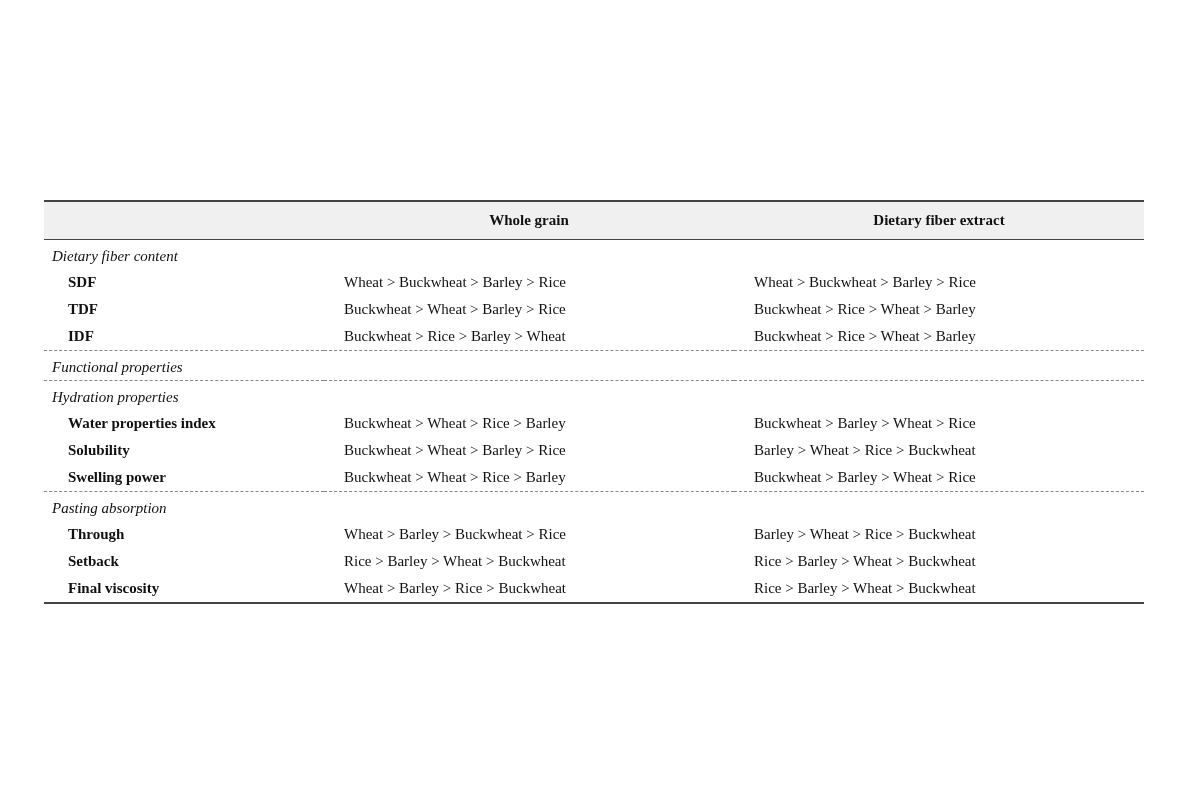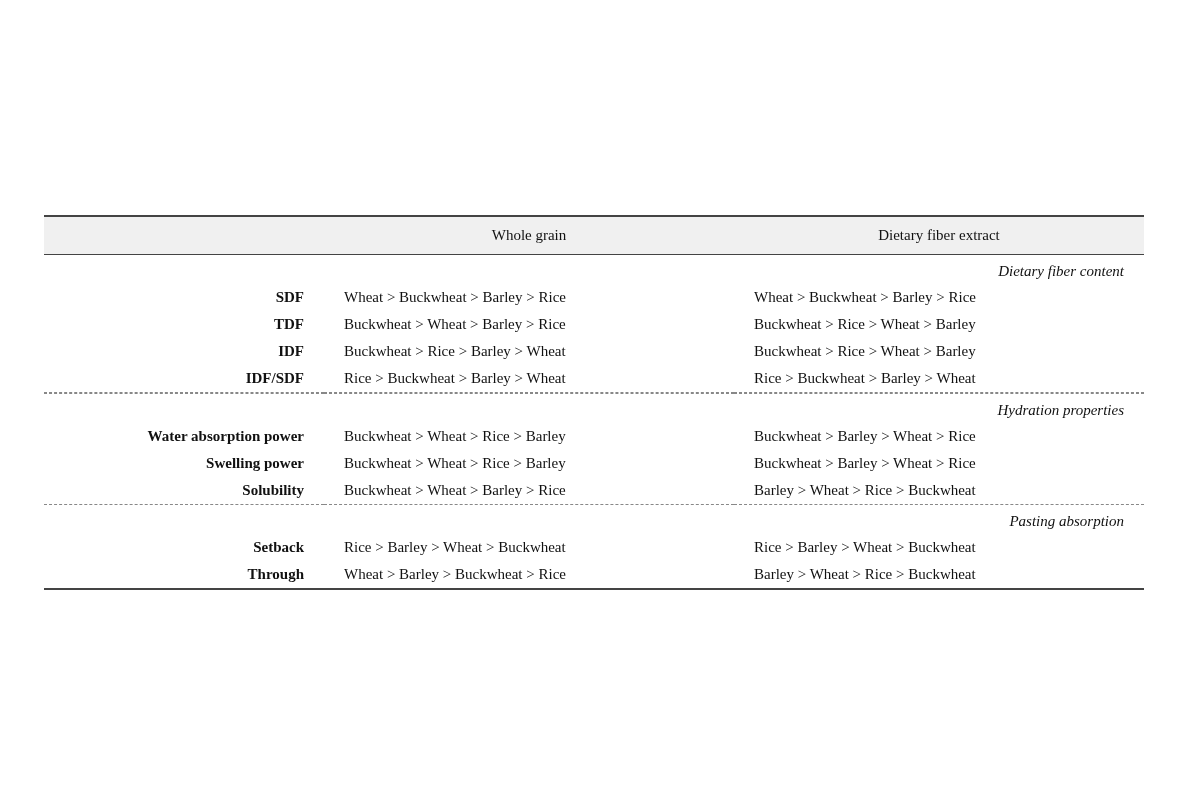--- a/index.html
+++ b/index.html
@@ -31,38 +31,37 @@
       border-collapse: collapse;
     }
 
     thead tr {
       border-bottom: 1.5px solid #444;
     }
 
     thead th {
       padding: 10px 20px;
       text-align: center;
-      font-weight: normal;
+      font-weight: bold;
       font-size: 15px;
       background: #f0f0f0;
     }
 
     thead th:first-child {
       width: 280px;
     }
 
     tbody td {
       padding: 5px 20px;
       vertical-align: middle;
     }
 
     tbody td:first-child {
       width: 280px;
       padding-left: 24px;
-      text-align: right;
     }
 
     .section-header td {
       font-style: italic;
       font-size: 15px;
       padding-top: 8px;
       padding-bottom: 4px;
       padding-left: 8px;
     }
 
@@ -112,60 +111,63 @@
         <tr class="data-row">
           <td>TDF</td>
           <td>Buckwheat  &gt;  Wheat  &gt;  Barley  &gt;  Rice</td>
           <td>Buckwheat  &gt;  Rice  &gt;  Wheat  &gt;  Barley</td>
         </tr>
         <tr class="data-row">
           <td>IDF</td>
           <td>Buckwheat  &gt;  Rice  &gt;  Barley  &gt;  Wheat</td>
           <td>Buckwheat  &gt;  Rice  &gt;  Wheat  &gt;  Barley</td>
         </tr>
-        <tr class="data-row">
-          <td>IDF/SDF</td>
-          <td>Rice  &gt;  Buckwheat  &gt;  Barley  &gt;  Wheat</td>
-          <td>Rice  &gt;  Buckwheat  &gt;  Barley  &gt;  Wheat</td>
-        </tr>
         <tr class="divider-row">
           <td colspan="3"></td>
+        </tr>
+        <tr class="section-header">
+          <td colspan="3">Functional properties</td>
         </tr>
         <tr class="divider-row">
           <td colspan="3"></td>
         </tr>
         <tr class="section-header">
           <td colspan="3">Hydration properties</td>
         </tr>
         <tr class="data-row">
-          <td>Water absorption power</td>
-          <td>Buckwheat  &gt;  Wheat  &gt;  Rice  &gt;  Barley</td>
-          <td>Buckwheat  &gt;  Barley  &gt;  Wheat  &gt;  Rice</td>
-        </tr>
-        <tr class="data-row">
-          <td>Swelling power</td>
+          <td>Water properties index</td>
           <td>Buckwheat  &gt;  Wheat  &gt;  Rice  &gt;  Barley</td>
           <td>Buckwheat  &gt;  Barley  &gt;  Wheat  &gt;  Rice</td>
         </tr>
         <tr class="data-row">
           <td>Solubility</td>
           <td>Buckwheat  &gt;  Wheat  &gt;  Barley  &gt;  Rice</td>
           <td>Barley  &gt;  Wheat  &gt;  Rice  &gt;  Buckwheat</td>
         </tr>
+        <tr class="data-row">
+          <td>Swelling power</td>
+          <td>Buckwheat  &gt;  Wheat  &gt;  Rice  &gt;  Barley</td>
+          <td>Buckwheat  &gt;  Barley  &gt;  Wheat  &gt;  Rice</td>
+        </tr>
         <tr class="divider-row">
           <td colspan="3"></td>
         </tr>
         <tr class="section-header">
           <td colspan="3">Pasting absorption</td>
         </tr>
         <tr class="data-row">
+          <td>Through</td>
+          <td>Wheat  &gt;  Barley  &gt;  Buckwheat  &gt;  Rice</td>
+          <td>Barley  &gt;  Wheat  &gt;  Rice  &gt;  Buckwheat</td>
+        </tr>
+        <tr class="data-row">
           <td>Setback</td>
           <td>Rice  &gt;  Barley  &gt;  Wheat  &gt;  Buckwheat</td>
           <td>Rice  &gt;  Barley  &gt;  Wheat  &gt;  Buckwheat</td>
         </tr>
         <tr class="data-row">
-          <td>Through</td>
-          <td>Wheat  &gt;  Barley  &gt;  Buckwheat  &gt;  Rice</td>
-          <td>Barley  &gt;  Wheat  &gt;  Rice  &gt;  Buckwheat</td>
+          <td>Final viscosity</td>
+          <td>Wheat  &gt;  Barley  &gt;  Rice  &gt;  Buckwheat</td>
+          <td>Rice  &gt;  Barley  &gt;  Wheat  &gt;  Buckwheat</td>
         </tr>
       </tbody>
   </table>
 </div>
 
 </body></html>

